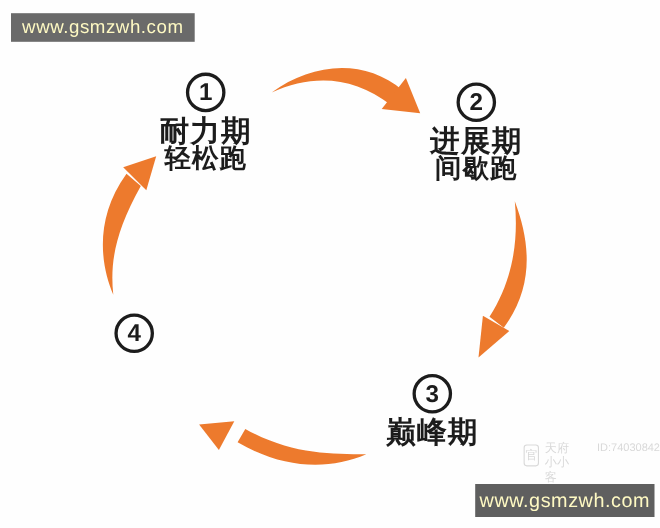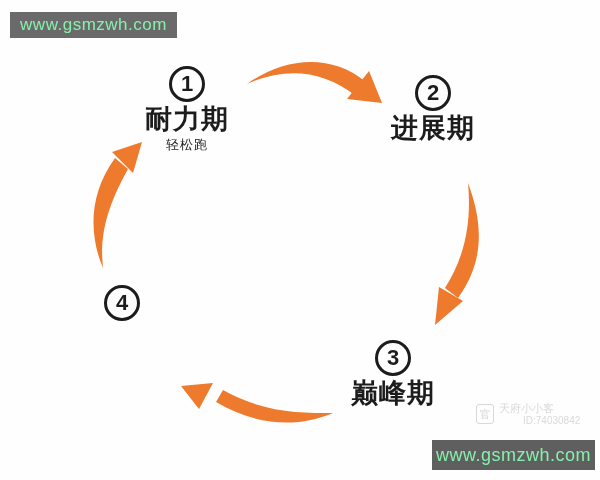--- a/index.html
+++ b/index.html
@@ -10,59 +10,59 @@
   .canvas{
     position:relative;
     width:600px;height:480px;
     background:#fefefe;
     overflow:hidden;
   }
   
   .wm-bar{
     position:absolute;
     display:flex;align-items:center;justify-content:center;
-    color:#86efac;
+    color:#fef9c3;
     font-size:17px;
     letter-spacing:.5px;
   }
   .wm-top{left:10px;top:12px;width:167px;height:26px;background:#6a6a6a;}
   .wm-bottom{left:432px;top:440px;width:163px;height:30px;background:#5f5f5f;font-size:18px;}
   
   .credit{
     position:absolute;left:476px;top:402px;
     display:flex;align-items:flex-start;gap:5px;
     color:#d9d9d9;
   }
   .credit .logo{
     width:16px;height:18px;margin-top:2px;
     border:1.5px solid #d9d9d9;border-radius:3px;
     font-size:11px;line-height:18px;text-align:center;
   }
-  .credit .lines{display:flex;flex-direction:column;}
+  .credit .lines{display:flex;flex-direction:row;}
   .credit .nm{font-size:11px;line-height:13px;}
   .credit .id{font-size:10px;line-height:12px;margin-left:24px;}
   
   .stage{
     position:absolute;width:180px;
     display:flex;flex-direction:column;align-items:center;
     color:#1c1c1c;
   }
   .badge{
     width:30px;height:30px;
     border:3px solid #1c1c1c;border-radius:50%;
     display:flex;align-items:center;justify-content:center;
     font-size:22px;font-weight:700;
   }
   .stage-name{
     margin-top:2px;
     font-size:27px;font-weight:700;line-height:30px;
     letter-spacing:1px;
   }
   .stage-sub{
-    font-size:13px;font-weight:400;line-height:22px;
+    font-size:24px;font-weight:700;line-height:22px;
     letter-spacing:1px;
   }
   .s1{left:97px;top:66px;}
   .s2{left:343px;top:75px;}
   .s3{left:303px;top:340px;}
   .s4{left:32px;top:285px;}
   .arrows{position:absolute;left:0;top:0;}
 </style>
 </head>
 <body>
@@ -90,20 +90,21 @@
 
   <div class="stage s1">
     <div class="badge">1</div>
     <div class="stage-name">耐力期</div>
     <div class="stage-sub">轻松跑</div>
   </div>
 
   <div class="stage s2">
     <div class="badge">2</div>
     <div class="stage-name">进展期</div>
+    <div class="stage-sub">间歇跑</div>
   </div>
 
   <div class="stage s3">
     <div class="badge">3</div>
     <div class="stage-name">巅峰期</div>
   </div>
 
   <div class="stage s4">
     <div class="badge">4</div>
   </div>

